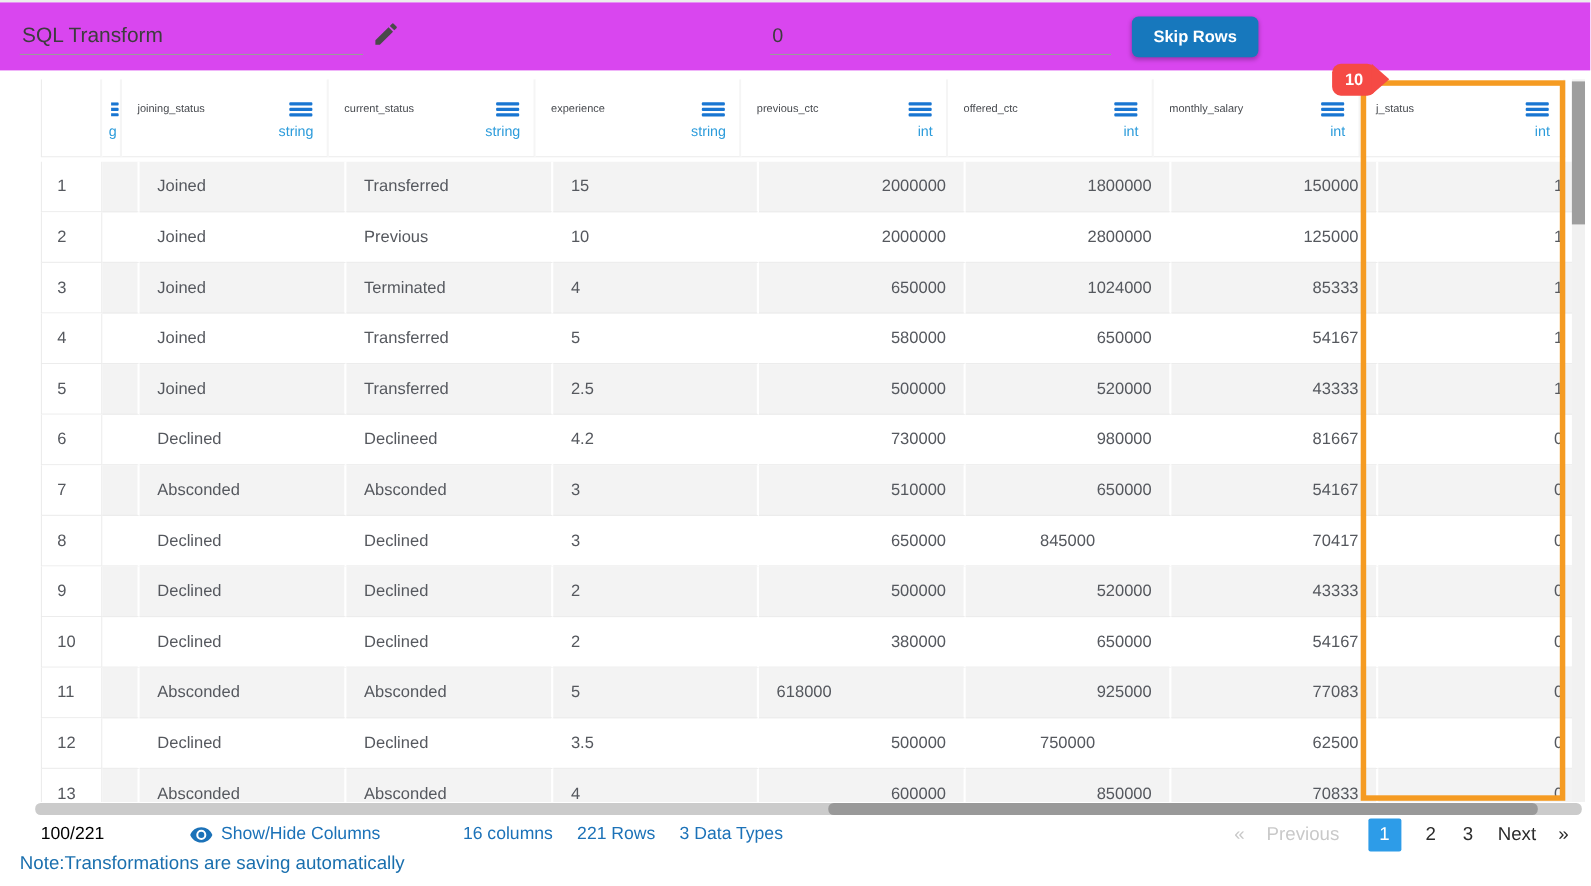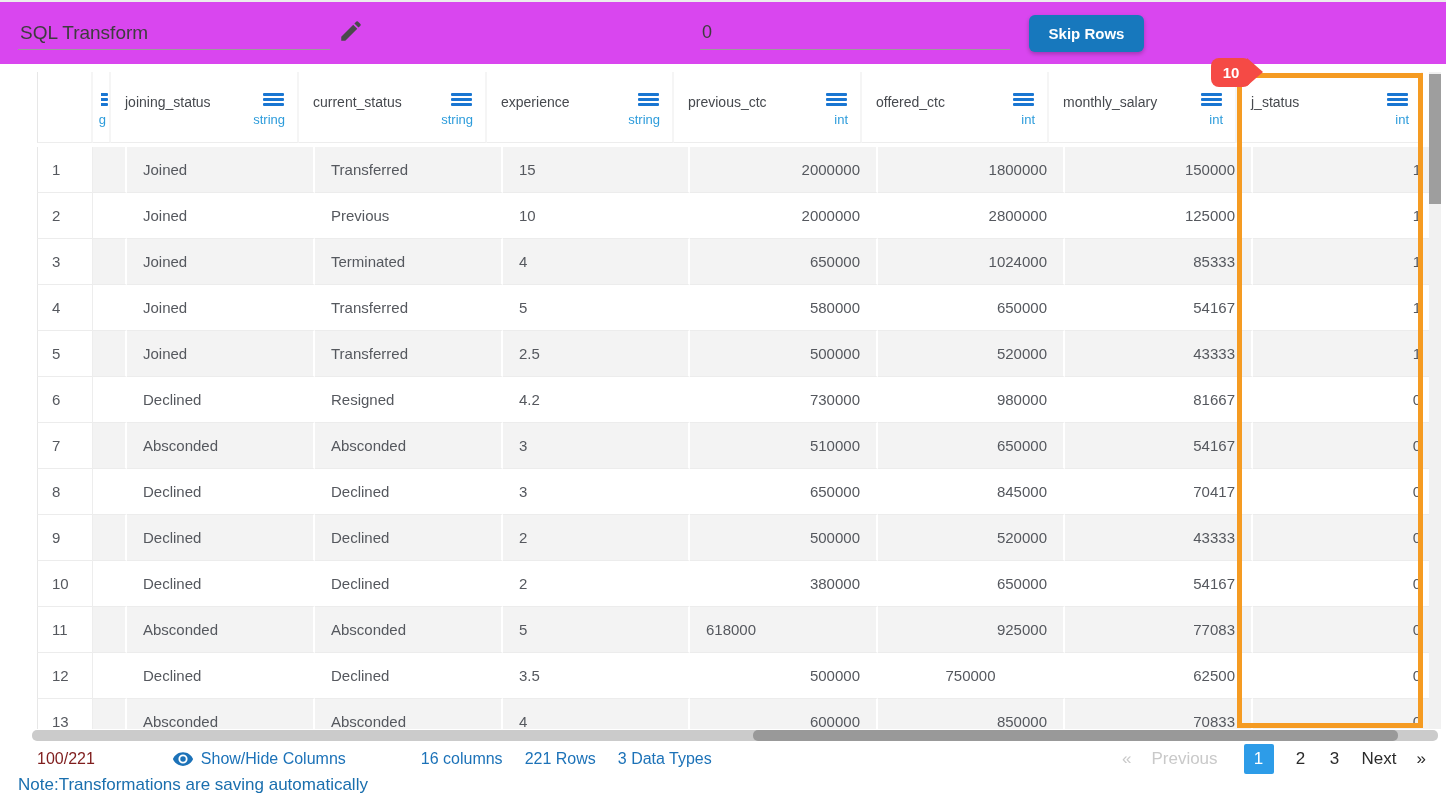--- a/index.html
+++ b/index.html
@@ -18,21 +18,21 @@
   .skip-btn { position:absolute; left:1029px; top:13px; width:115px; height:37px;
     background:#1778bd; color:#fff; border:none; border-radius:6px;
     font-family:"Liberation Sans",sans-serif; font-size:15px; font-weight:bold; cursor:pointer;
     box-shadow:0 2px 4px rgba(0,0,0,.25); }
 
   
   .table-wrap { position:absolute; left:37px; top:70px; width:1404px; height:657px; overflow:hidden; background:#fff; }
   .hrow { display:flex; height:75px; background:#fff; border-bottom:4px solid #fff; }
   .hcell { position:relative; background:#fff; border-right:2px solid #f5f5f5; border-bottom:1px solid #ededed; flex:none; }
   .hcell.rownum-h { border-left:1px solid #e7e7e7; }
-  .hname { position:absolute; left:14px; top:22px; font-size:14px; color:#46494e; white-space:nowrap; }
+  .hname { position:absolute; left:14px; top:22px; font-size:10px; color:#46494e; white-space:nowrap; }
   .burger { width:21px; height:3px; background:#1976d2; border-radius:1px;
     box-shadow:0 5px 0 #1976d2, 0 10px 0 #1976d2; }
   .hcell .menu-pos { position:absolute; top:21px; right:13px; cursor:pointer; }
   .htype { position:absolute; top:40px; right:12px; font-size:13px; color:#2d9cdb; }
   .partial-h .clip { position:absolute; top:21px; right:1px; width:7px; height:13px; overflow:hidden; }
   .partial-h .clip .burger { margin-left:-14px; }
   .partial-h .frag { top:40px; right:3px; }
 
   .trow { display:flex; height:46px; }
   .cell { flex:none; height:46px; line-height:45px; font-size:15px; color:#55585e;
@@ -52,21 +52,21 @@
     border-radius:8px; color:#fff; font-size:15px; font-weight:bold; text-align:center; line-height:29px; z-index:5; }
   .badge::after { content:""; position:absolute; left:36px; top:0; width:0; height:0;
     border-top:14.5px solid transparent; border-bottom:14.5px solid transparent; border-left:16px solid #f54a45; }
 
   
   .hscroll { position:absolute; left:32px; top:728px; width:1406px; height:11px; background:#cbcbcb; border-radius:5px; }
   .hscroll .thumb { position:absolute; left:721px; top:0; width:645px; height:11px; background:#999; border-radius:5px; }
 
   
   .footer { position:absolute; left:0; top:741px; width:1446px; height:32px; display:flex; align-items:center; font-size:16px; }
-  .progress { color:#7f1d1d; margin-left:37px; }
+  .progress { color:#000000; margin-left:37px; }
   .showhide { display:flex; align-items:center; margin-left:77px; color:#1c72b8; cursor:pointer; }
   .showhide svg { margin-right:7px; }
   .stats { display:flex; margin-left:75px; color:#1c72b8; }
   .stats span { margin-right:22px; }
   .pagination { margin-left:auto; margin-right:20px; display:flex; align-items:center; font-size:17px; color:#2b2b2b; }
   .pagination > * { margin-left:20px; cursor:pointer; }
   .pg-dim { color:#c9c9c9; }
   .pg-active { width:30px; height:30px; background:#2d9ce8; color:#fff; text-align:center; line-height:30px; border-radius:2px; margin-left:26px; }
   .pg-num { width:14px; text-align:center; }
   .note { position:absolute; left:18px; top:773px; font-size:17px; color:#1a6fae; }
@@ -199,21 +199,21 @@
           <div class="cell" style="width: 187px; text-align: left;">2.5</div>
           <div class="cell" style="width: 188px; text-align: right;">500000</div>
           <div class="cell" style="width: 187px; text-align: right;">520000</div>
           <div class="cell" style="width: 188px; text-align: right;">43333</div>
           <div class="cell" style="width: 186px; text-align: right;">1</div>
         </div>
         <div class="trow">
           <div class="cell rownum" style="width: 56px;">6</div>
           <div class="cell" style="width: 18px;"></div>
           <div class="cell" style="width: 188px; text-align: left;">Declined</div>
-          <div class="cell" style="width: 188px; text-align: left;">Resigned</div>
+          <div class="cell" style="width: 188px; text-align: left;">Declineed</div>
           <div class="cell" style="width: 187px; text-align: left;">4.2</div>
           <div class="cell" style="width: 188px; text-align: right;">730000</div>
           <div class="cell" style="width: 187px; text-align: right;">980000</div>
           <div class="cell" style="width: 188px; text-align: right;">81667</div>
           <div class="cell" style="width: 186px; text-align: right;">0</div>
         </div>
         <div class="trow odd">
           <div class="cell rownum" style="width: 56px;">7</div>
           <div class="cell" style="width: 18px;"></div>
           <div class="cell" style="width: 188px; text-align: left;">Absconded</div>
@@ -224,21 +224,21 @@
           <div class="cell" style="width: 188px; text-align: right;">54167</div>
           <div class="cell" style="width: 186px; text-align: right;">0</div>
         </div>
         <div class="trow">
           <div class="cell rownum" style="width: 56px;">8</div>
           <div class="cell" style="width: 18px;"></div>
           <div class="cell" style="width: 188px; text-align: left;">Declined</div>
           <div class="cell" style="width: 188px; text-align: left;">Declined</div>
           <div class="cell" style="width: 187px; text-align: left;">3</div>
           <div class="cell" style="width: 188px; text-align: right;">650000</div>
-          <div class="cell" style="width: 187px; text-align: right;">845000</div>
+          <div class="cell" style="width: 187px; text-align: center;">845000</div>
           <div class="cell" style="width: 188px; text-align: right;">70417</div>
           <div class="cell" style="width: 186px; text-align: right;">0</div>
         </div>
         <div class="trow odd">
           <div class="cell rownum" style="width: 56px;">9</div>
           <div class="cell" style="width: 18px;"></div>
           <div class="cell" style="width: 188px; text-align: left;">Declined</div>
           <div class="cell" style="width: 188px; text-align: left;">Declined</div>
           <div class="cell" style="width: 187px; text-align: left;">2</div>
           <div class="cell" style="width: 188px; text-align: right;">500000</div>

